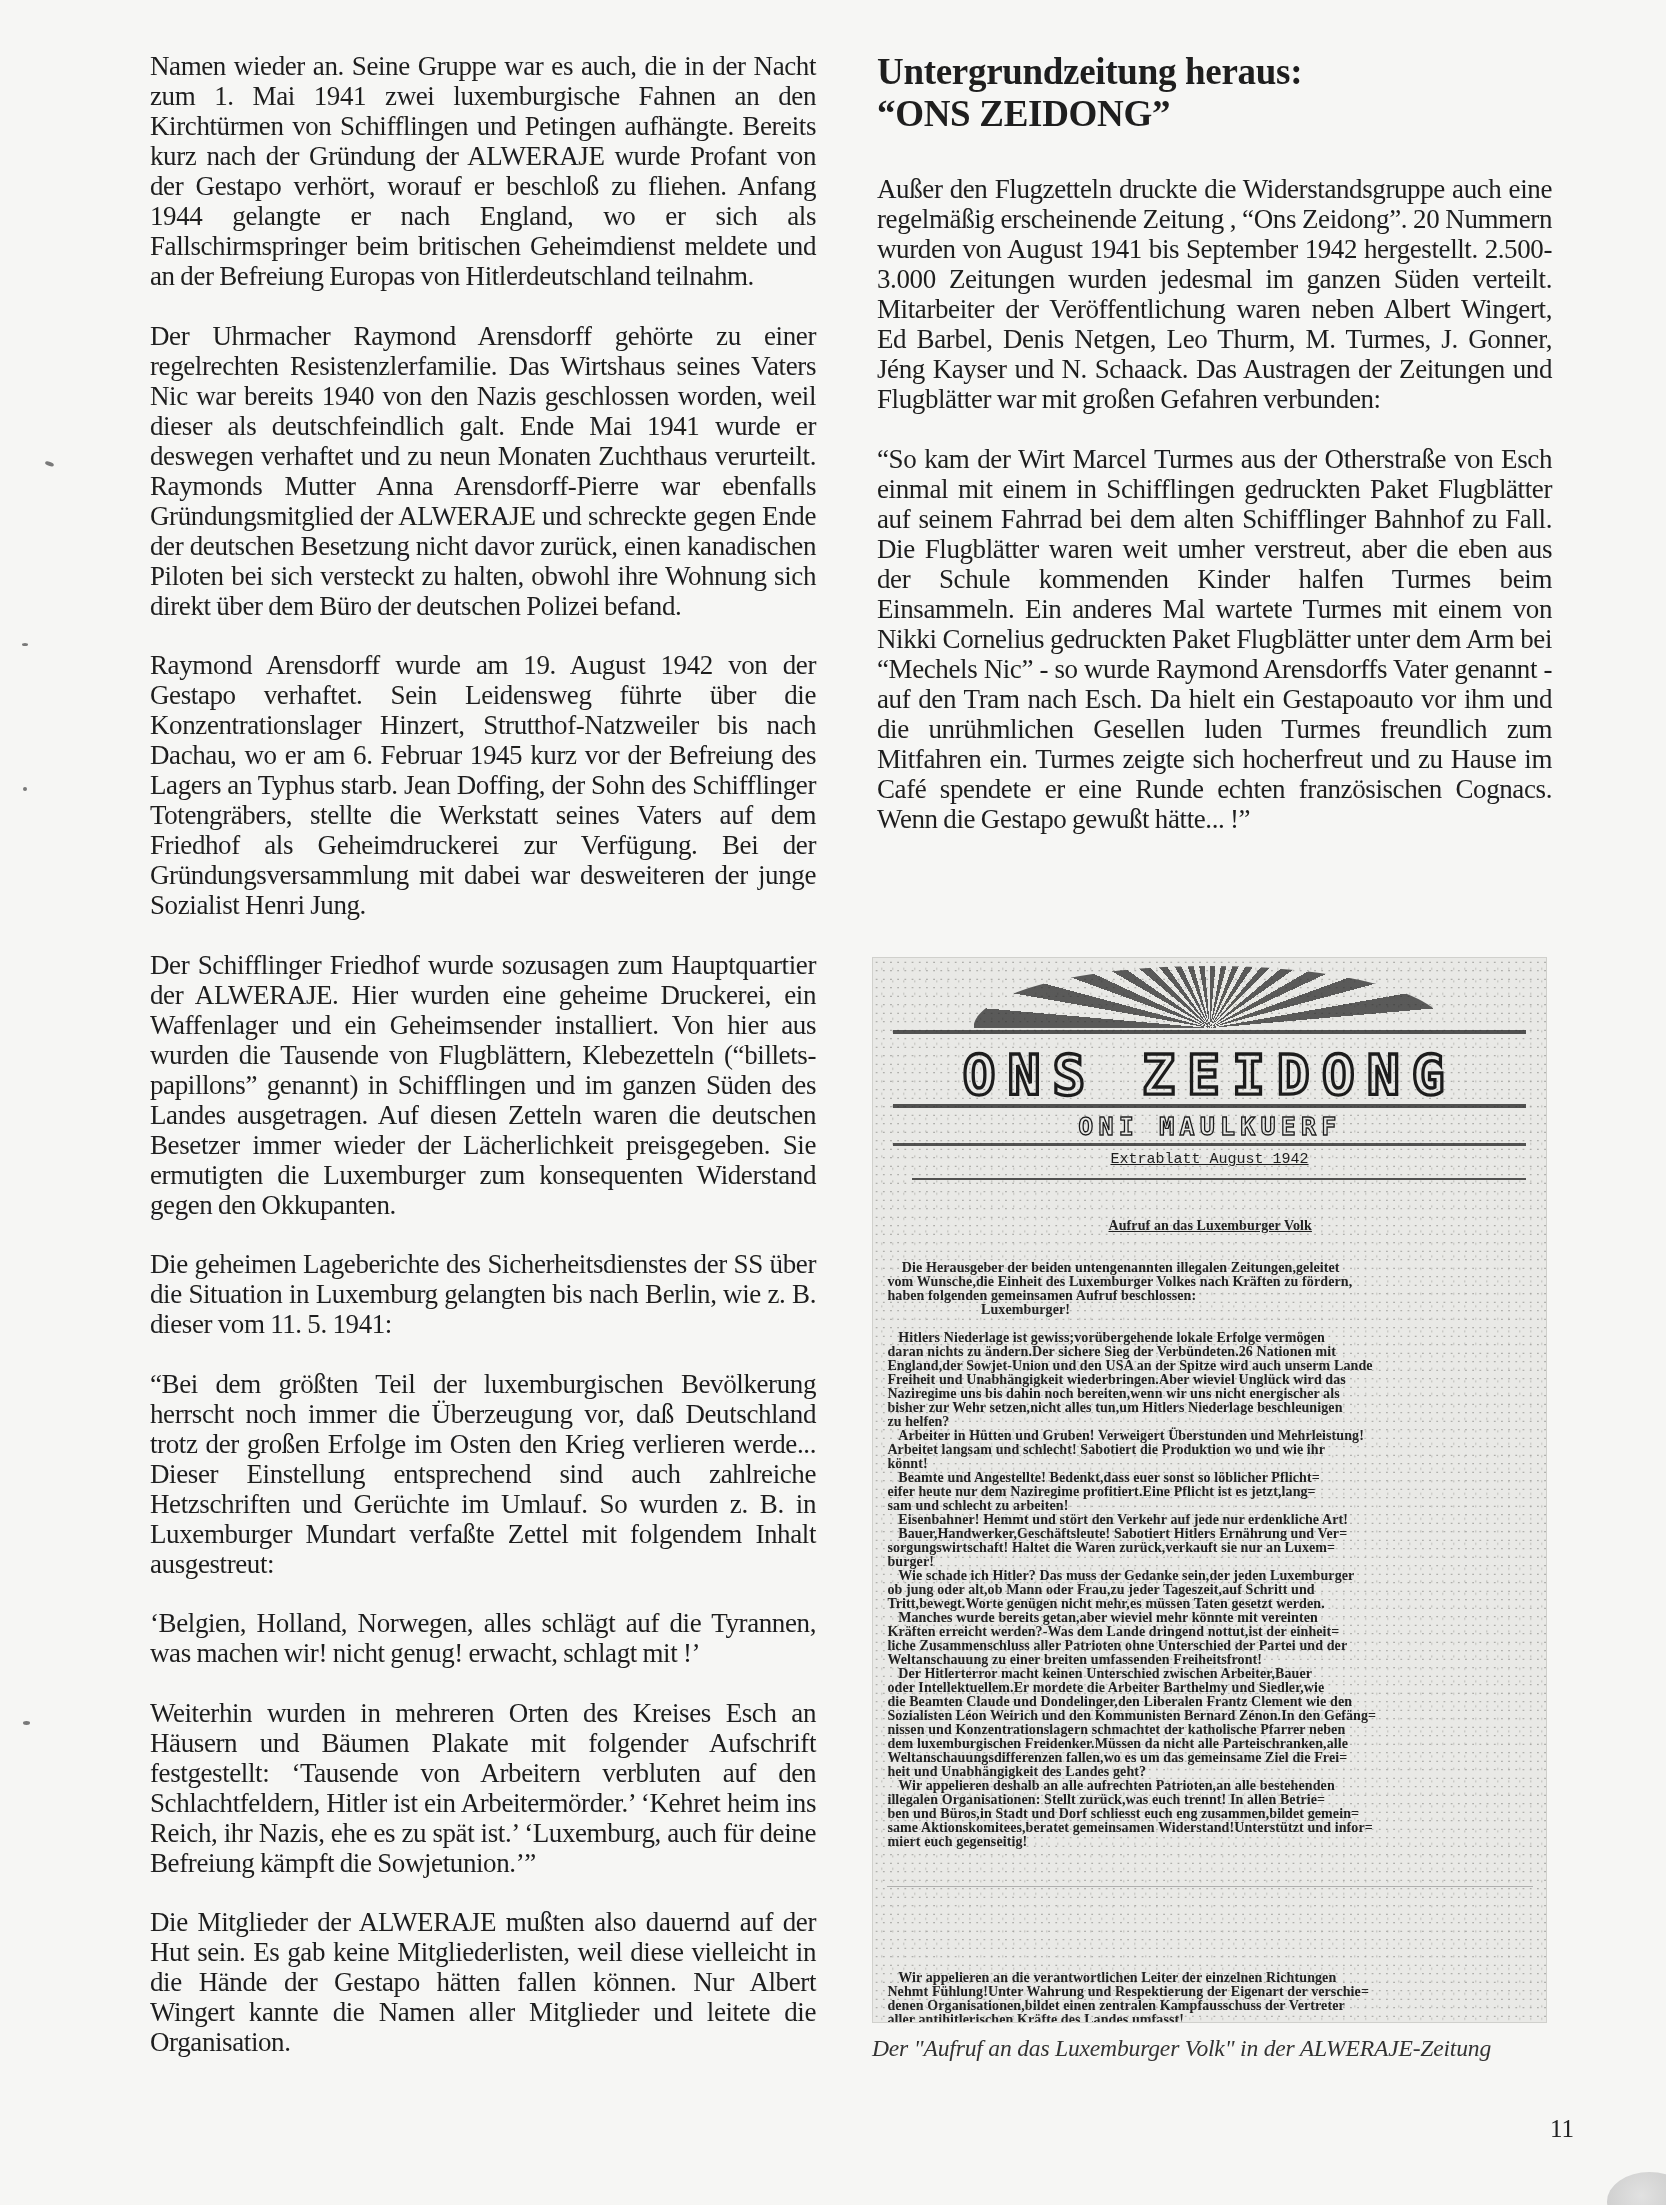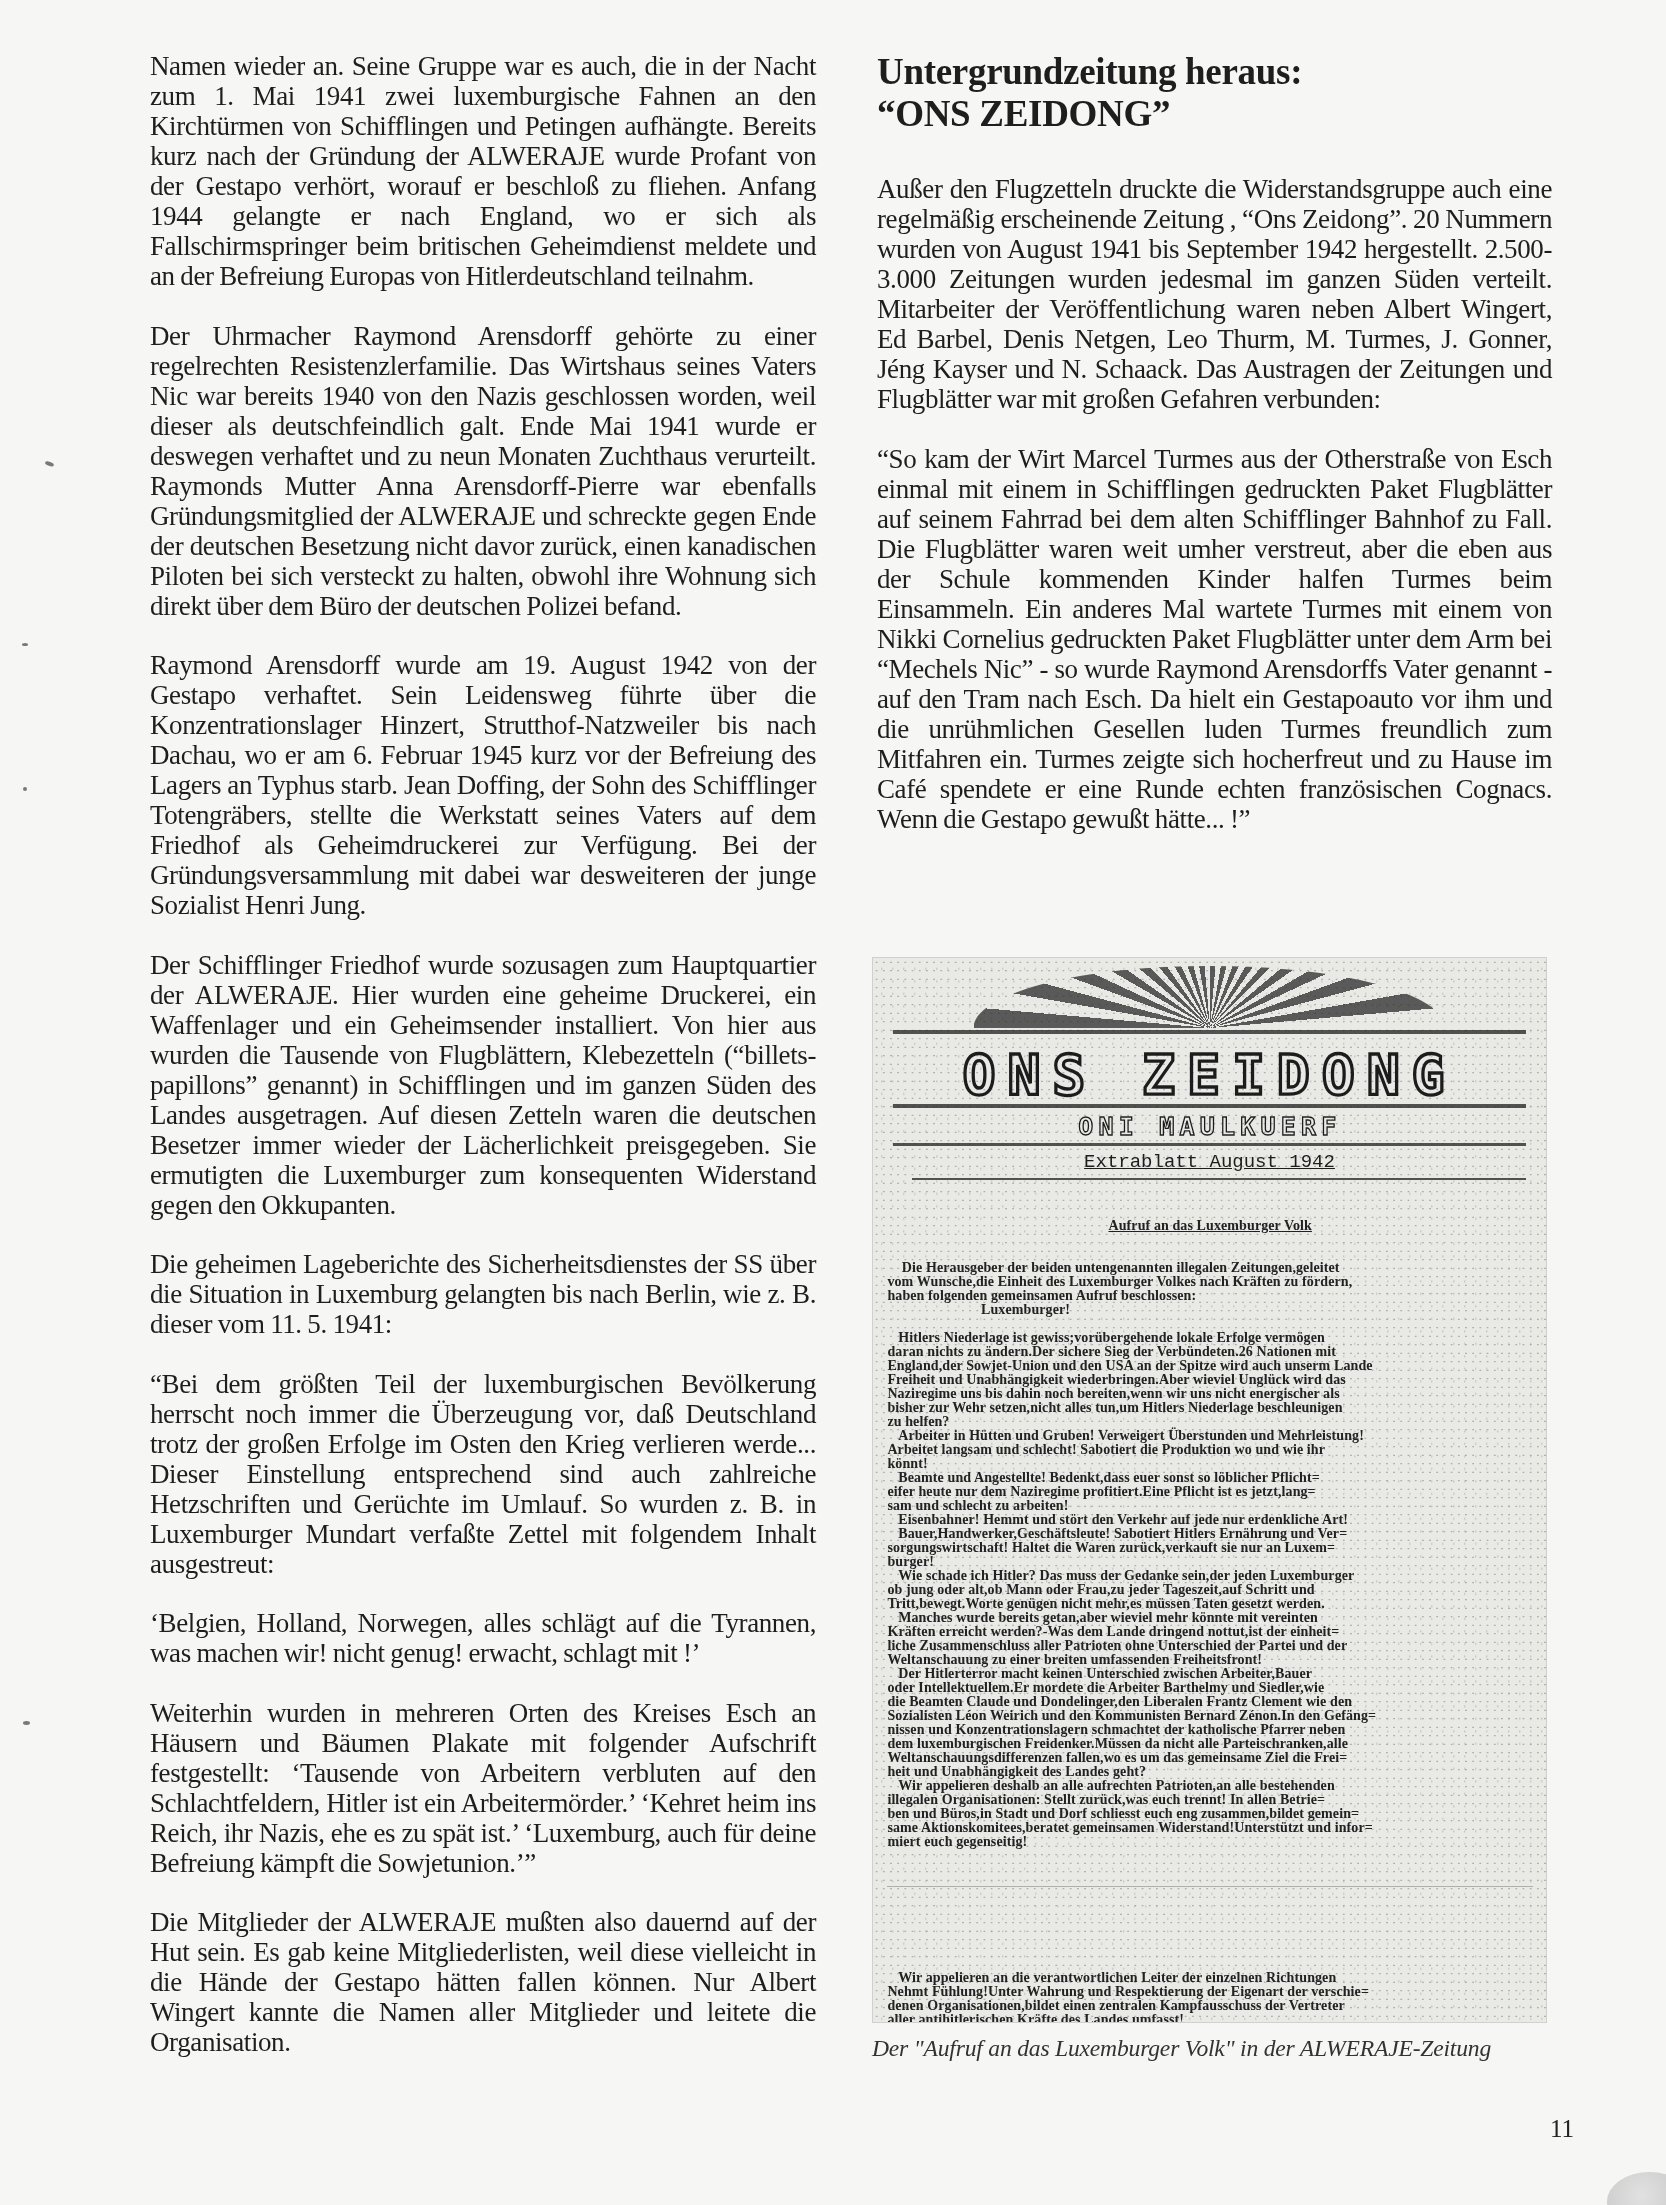--- a/index.html
+++ b/index.html
@@ -45,21 +45,21 @@
     font-family: "DejaVu Sans Mono", monospace; font-size: 55px; font-weight: bold;
     letter-spacing: 11.8px; color: transparent; -webkit-text-stroke: 3.3px #1c1c1c;
   }
   .mast-sub {
     position: absolute; top: 154px; left: 1px; right: 0; text-align: center;
     font-family: "DejaVu Sans Mono", monospace; font-size: 25px; font-weight: bold;
     letter-spacing: 5.2px; color: transparent; -webkit-text-stroke: 1.3px #1c1c1c;
   }
   .mast-date {
     position: absolute; top: 193px; left: 0; right: 0; text-align: center;
-    font-family: "Liberation Mono", monospace; font-size: 19px; text-decoration: underline;
+    font-family: "Liberation Mono", monospace; font-size: 15px; text-decoration: underline;
   }
   .typed {
     font-family: Liberation Serif, serif;
     font-size: 14px; line-height: 14px; color: #222; padding: 0 13px 0 14.4px;
     white-space: pre-wrap; letter-spacing: 0.1px; font-weight: bold;
   }
   .typed .center { text-align: center; text-decoration: underline; display: block; }
   .typed .gap { display: block; height: 29.5px; border-top: 1.3px solid #888; margin: 9.2px 0 26px; opacity: .6; }
   .caption {
     position: absolute; left: 872px; top: 2033px; width: 656px;

